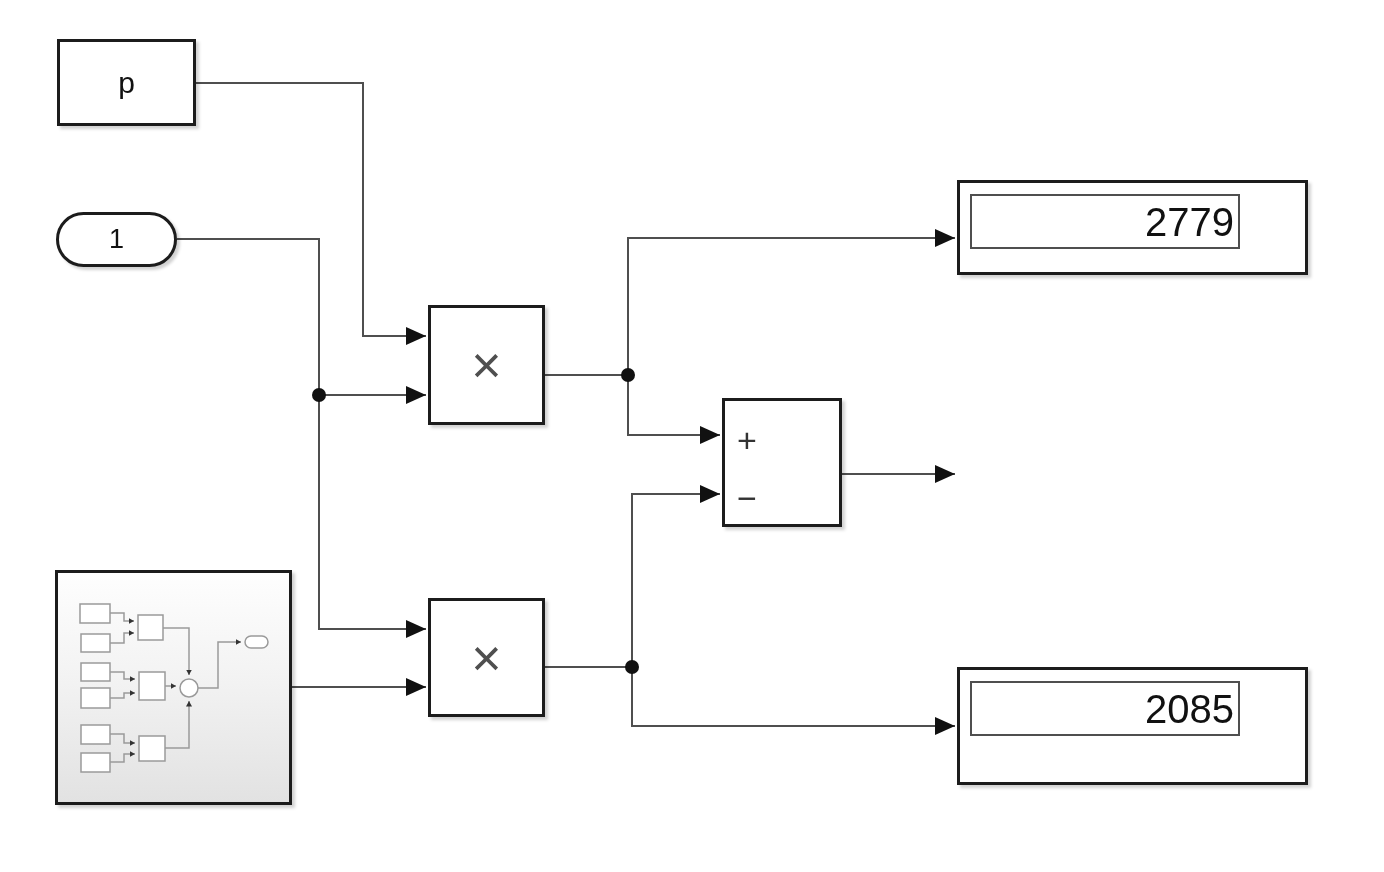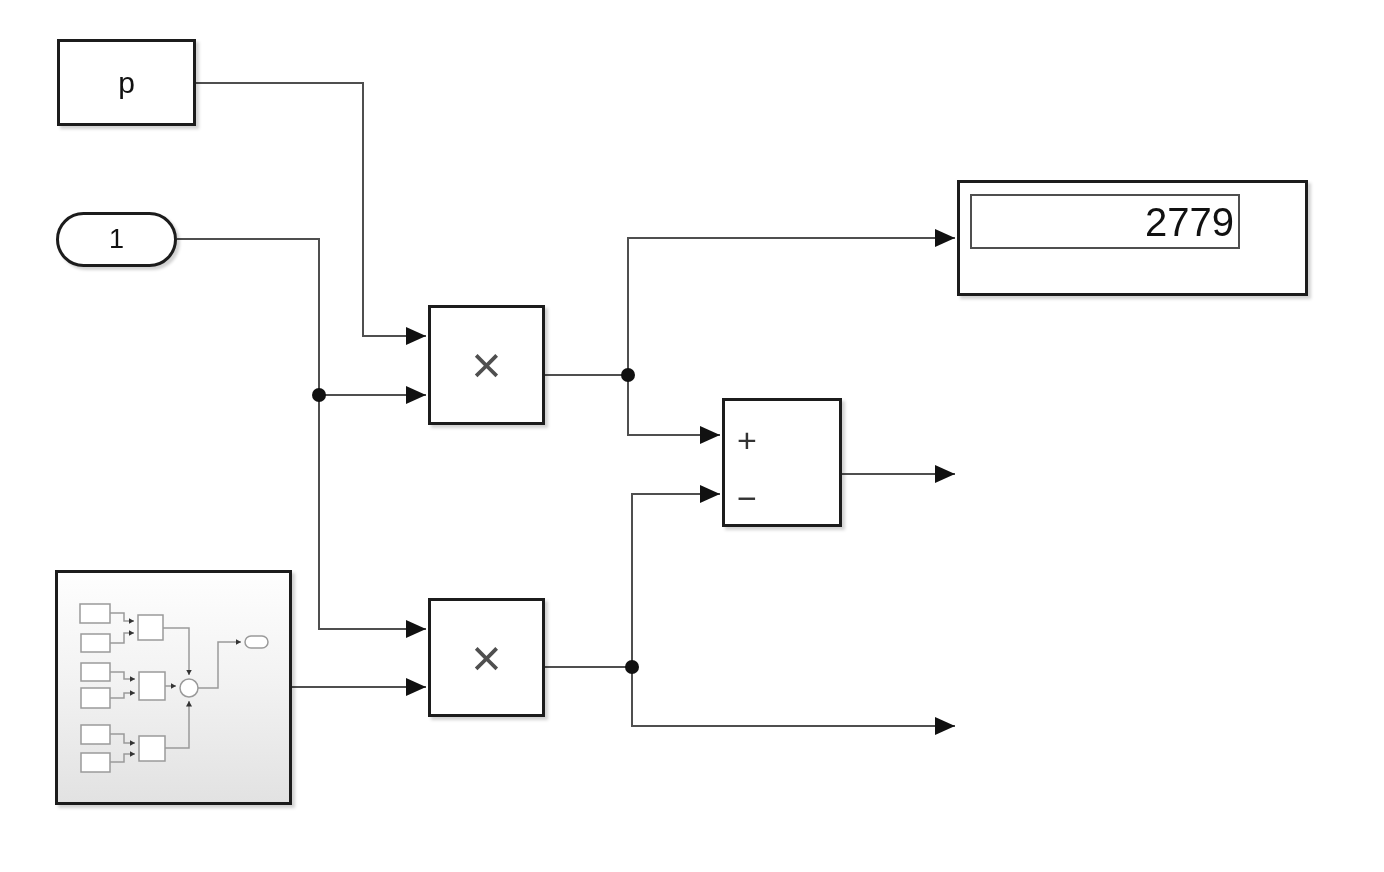--- a/index.html
+++ b/index.html
@@ -40,21 +40,21 @@
     padding: 0;
   }
   .display {
     position: absolute;
     box-sizing: border-box;
     width: 351px;
     background: #ffffff;
     border: 3px solid #1c1c1c;
     box-shadow: 3px 3px 3px rgba(0,0,0,0.18);
   }
-  .display-1 { left: 957px; top: 180px; height: 116px; }
+  .display-1 { left: 957px; top: 180px; height: 95px; }
   .display-2 { left: 957px; top: 415px; height: 115px; }
   .display-3 { left: 957px; top: 667px; height: 118px; }
   .display-value {
     position: absolute;
     left: 10px; top: 11px;
     width: 270px; height: 55px;
     box-sizing: border-box;
     border: 2px solid #4f4f4f;
     background: #ffffff;
     display: flex;
@@ -159,14 +159,17 @@
         <rect x="81" y="163" width="26" height="25"></rect>
         <circle cx="131" cy="115" r="9"></circle>
         <rect x="187" y="63" width="23" height="12" rx="6" ry="6"></rect>
       </g>
     </svg>
   </div>
 
   <div class="display display-1">
     <div class="display-value">2779</div>
   </div>
+  <div class="display display-3">
+    <div class="display-value">2085</div>
+  </div>
 
 </div>
 
 </body></html>

